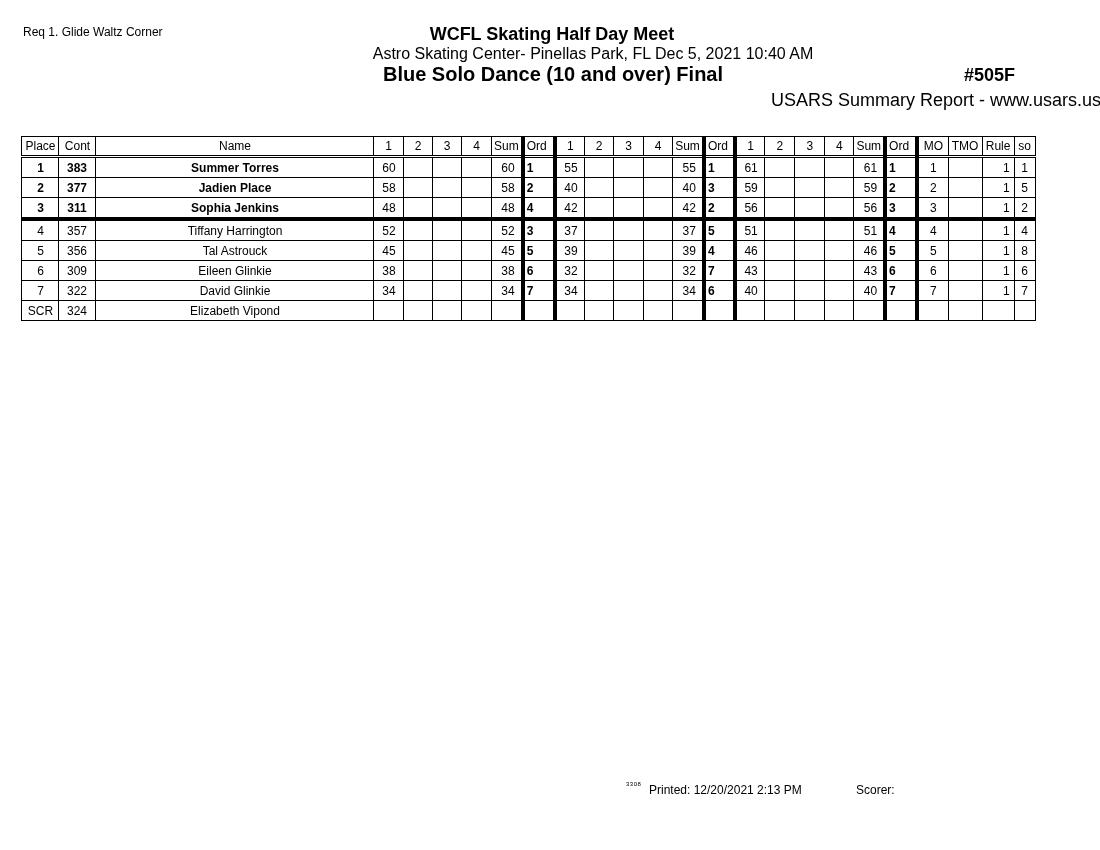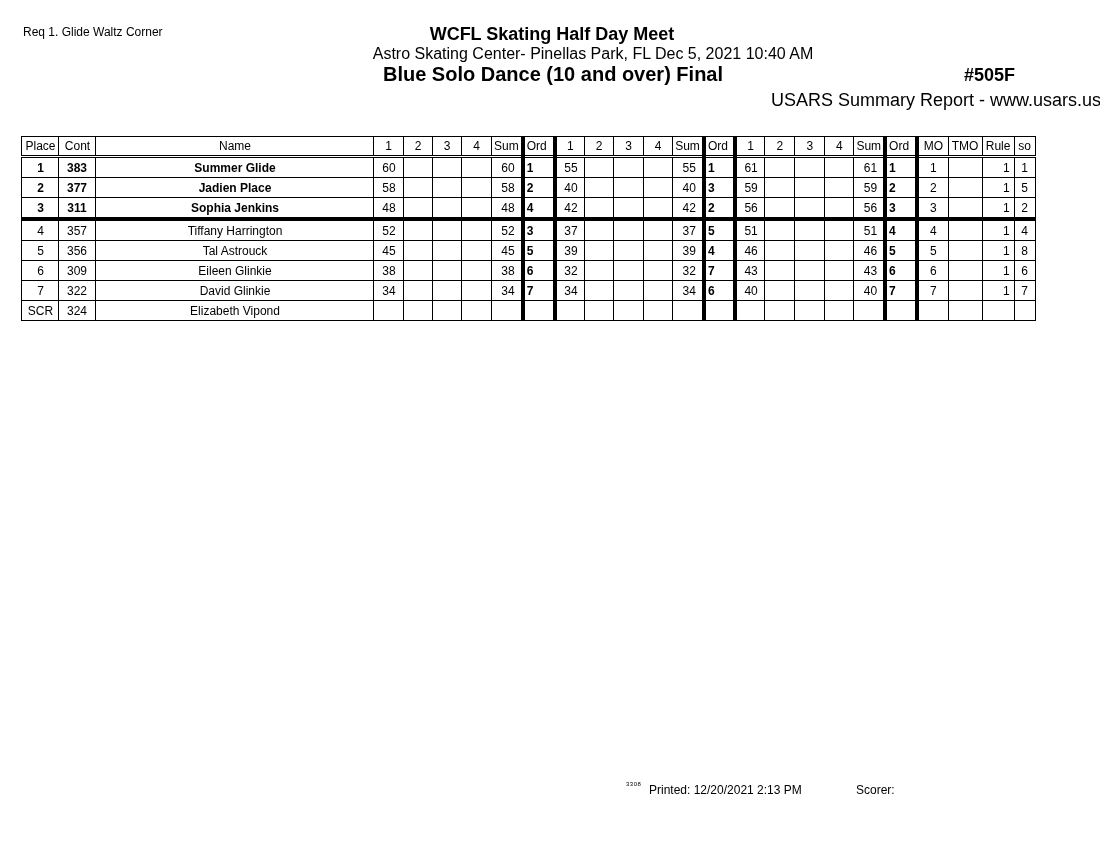--- a/index.html
+++ b/index.html
@@ -97,21 +97,21 @@
       <td class="c">Sum</td>
       <td class="ord" style="font-weight:normal">Ord</td>
       <td class="c">MO</td>
       <td class="c">TMO</td>
       <td class="c">Rule</td>
       <td class="c">so</td>
     </tr>
   <tr class="podium">
         <td class="l">1</td>
         <td class="c">383</td>
-        <td class="l">Summer Glide</td>
+        <td class="l">Summer Torres</td>
         <td class="l judge-score">60</td>
         <td class="c judge-score"></td>
         <td class="c judge-score"></td>
         <td class="c judge-score"></td>
         <td class="c judge-score" style="text-align: right; padding-right: 6px;">60</td>
         <td class="ord">1</td>
         <td class="l judge-score">55</td>
         <td class="c judge-score"></td>
         <td class="c judge-score"></td>
         <td class="c judge-score"></td>

